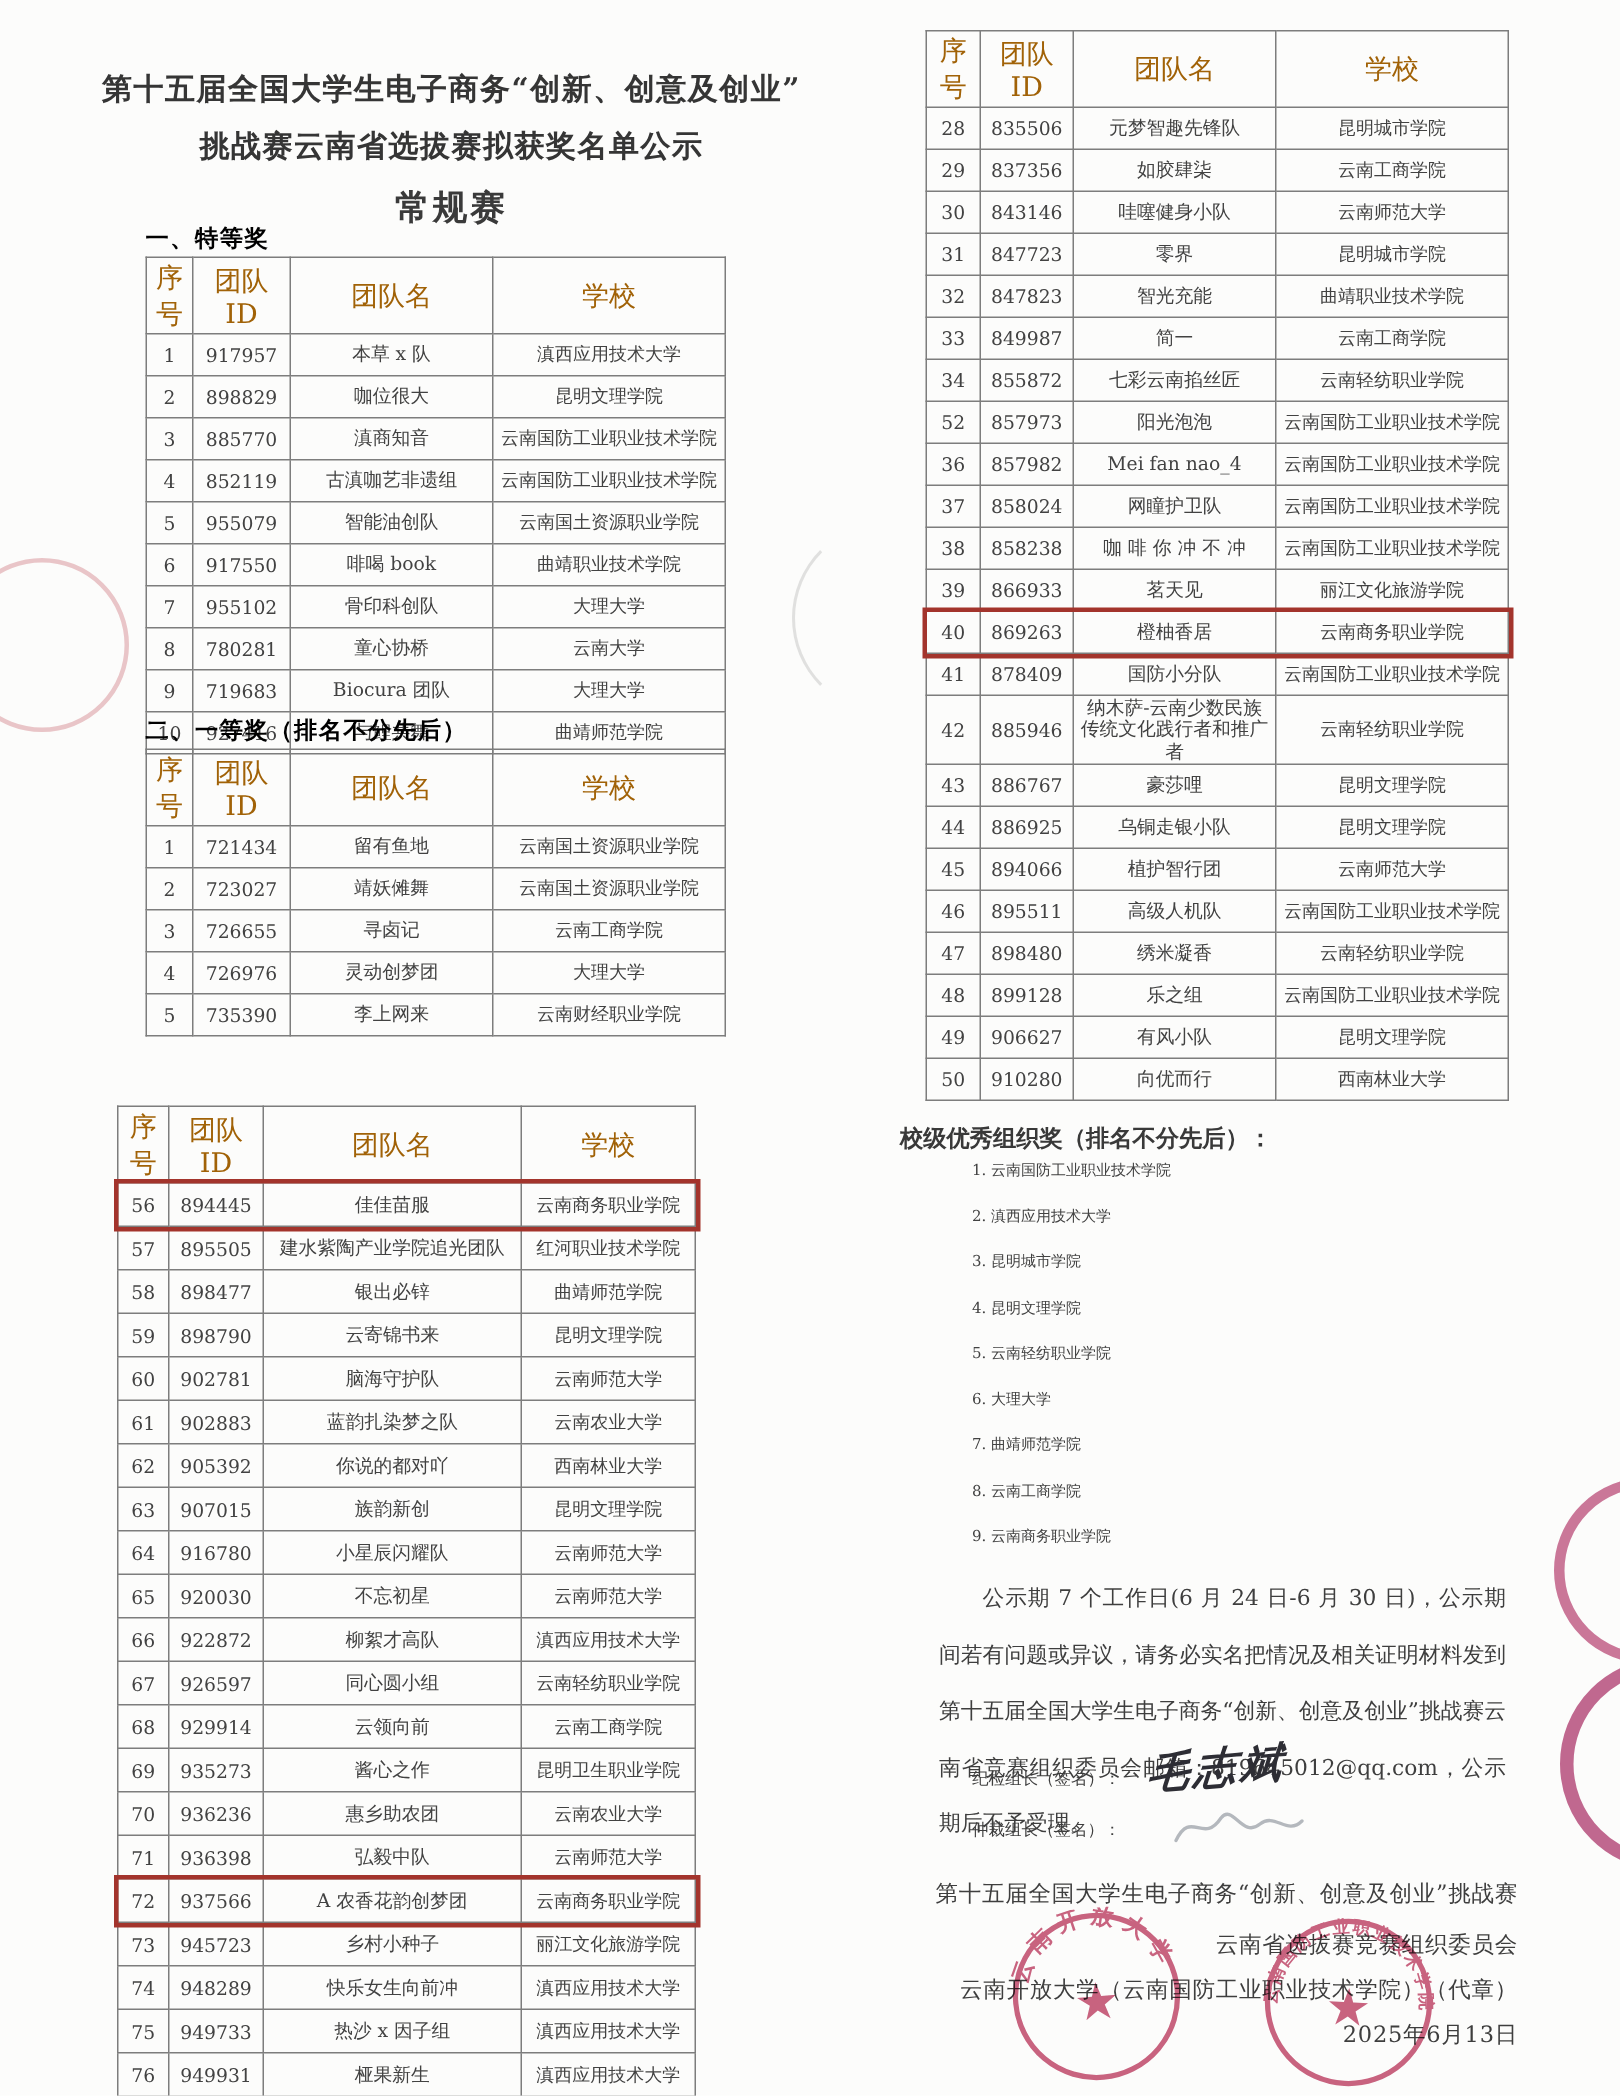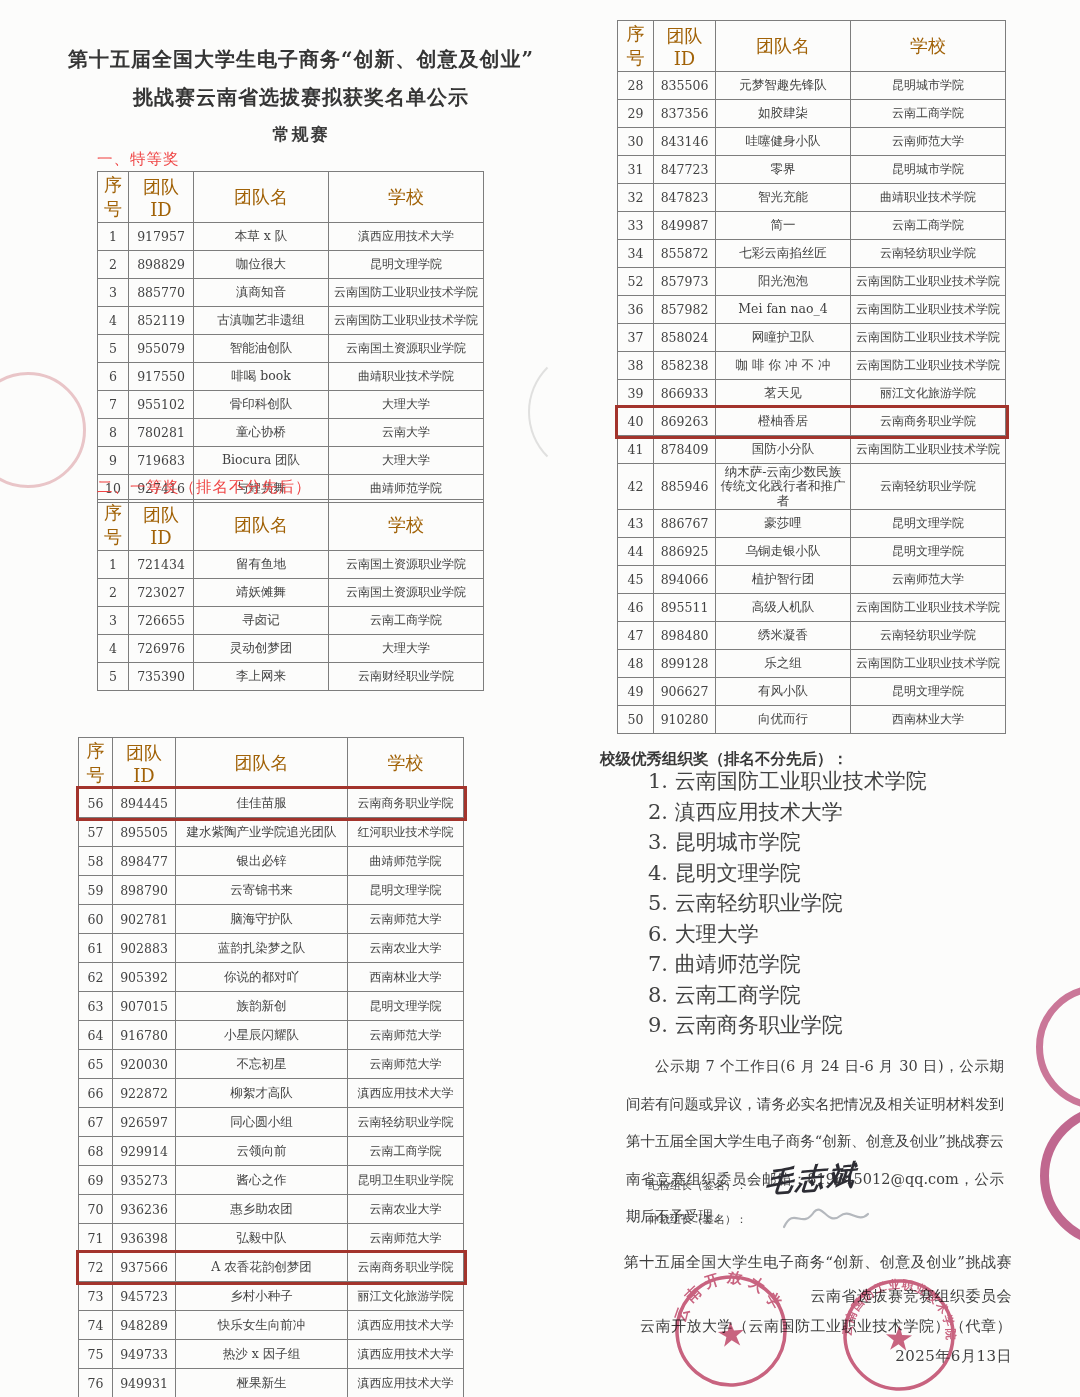--- a/index.html
+++ b/index.html
@@ -7,39 +7,39 @@
     width:1080px;height:1397px;position:relative;overflow:hidden;
     background:#fcfcfb;color:#414141;
     font-family:"DejaVu Serif","Liberation Serif",serif;
   }
   .abs{position:absolute;}
   
   .title{left:55px;width:492px;text-align:center;font-weight:bold;color:#353535;
          font-size:20px;letter-spacing:1px;}
   .t1{top:46px;} .t2{top:84px;}
   .subtitle{top:123px;left:55px;width:492px;text-align:center;font-weight:bold;
-            font-size:17px;color:#3a3a3a;letter-spacing:2px;font-family:Liberation Serif, serif;}
-  .sec{font-weight:normal;font-size:15.5px;color:#ef4444;letter-spacing:1px;}
+            font-size:23px;color:#3a3a3a;letter-spacing:2px;font-family:Liberation Serif, serif;}
+  .sec{font-weight:bold;font-size:15.5px;color:#000000;letter-spacing:1px;}
   .sec1{top:149px;left:97px;} .sec2{top:477px;left:97px;}
   
   table{border-collapse:collapse;table-layout:fixed;position:absolute;}
   th,td{border:1px solid #7d7d7d;text-align:center;vertical-align:middle;
         font-weight:normal;padding:1px 3px;overflow:hidden;}
   th{font-size:18px;color:#a16207;height:26px;}
   td{font-size:12.5px;color:#424242;height:25px;}
   td.school{font-size:12px;}
   td.tname{font-size:12.5px;line-height:1.15;}
   #table-right td{height:25px;}
   #table-bottom th,#table-bottom td{height:26px;}
   tr.hl{outline:3px solid #a3342c;outline-offset:0px;}
   
   .org-title{top:749px;left:600px;width:412px;text-align:left;font-weight:bold;
              font-size:15.5px;color:#393939;}
   .org-list{top:772px;left:648px;width:360px;}
-  .org-item{font-size:21px;color:#424242;margin-bottom:12.5px;line-height:18px;}
+  .org-item{font-size:10px;color:#424242;margin-bottom:12.5px;line-height:18px;}
   
   .notice{top:1048px;left:626px;width:378px;font-size:14.5px;line-height:37.5px;
           text-align:justify;text-indent:2em;color:#3e3e3e;}
   
   .sig-label{font-size:11px;color:#3e3e3e;}
   .sig1{top:1178px;left:648px;} .sig2{top:1212px;left:648px;}
   .sig-name{top:1160px;left:765px;font-size:28px;font-weight:bold;font-style:italic;
             color:#2d2d34;transform:rotate(-5deg) skewX(-10deg);letter-spacing:3px;}
   
   .foot{right:68px;text-align:right;font-size:15px;color:#3e3e3e;letter-spacing:.5px;}

